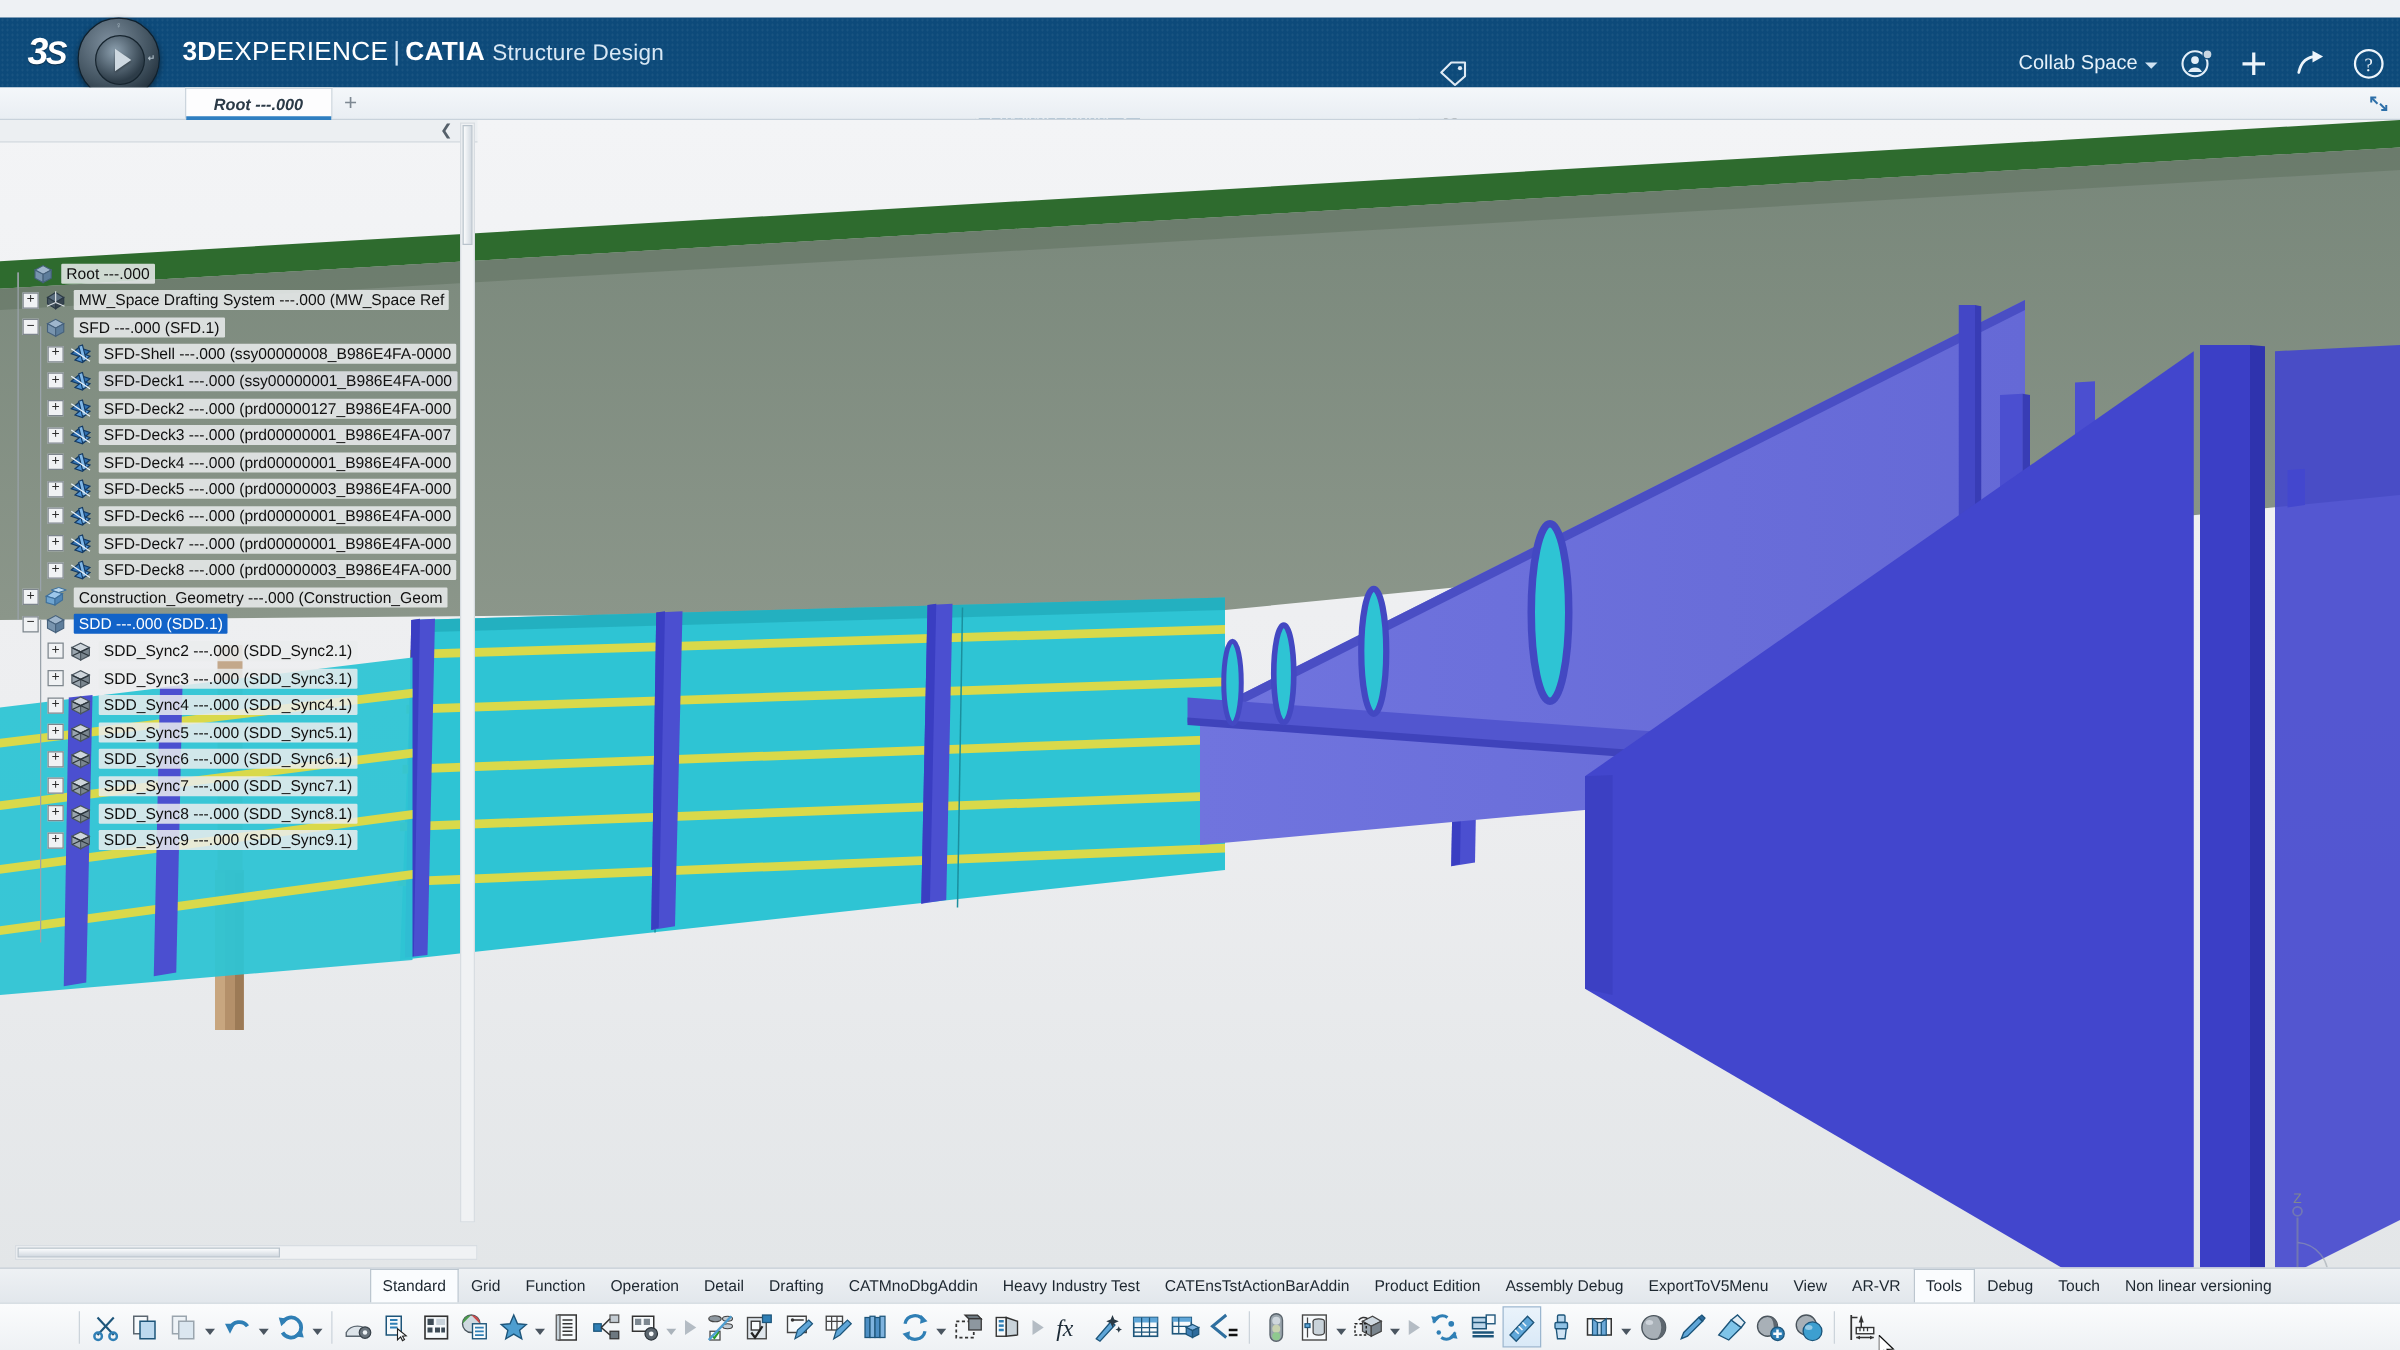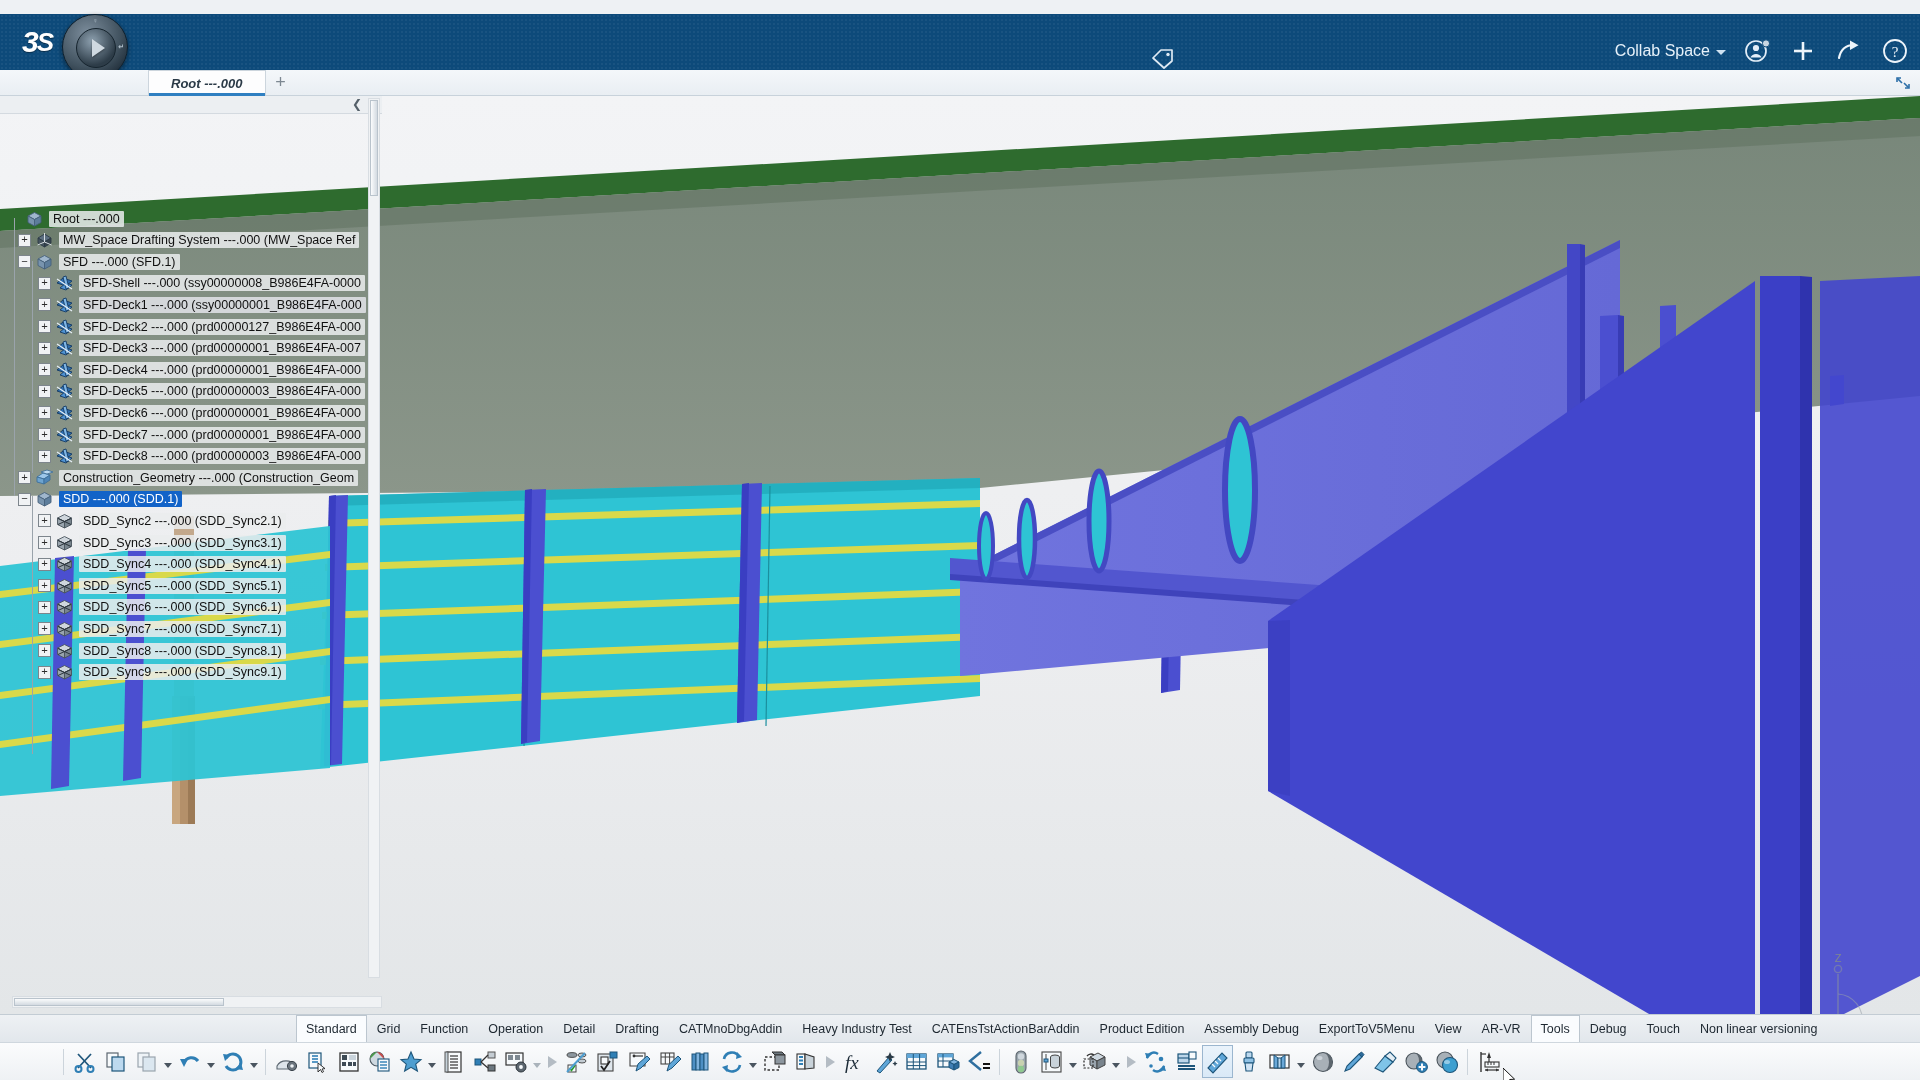--- a/index.html
+++ b/index.html
@@ -201,20 +201,23 @@
 
     <div class="compass">
       <span class="q n">♀</span>
       <span class="q s">3D</span>
       <span class="q e">↵</span>
       <div class="inner">
           <div class="play"></div>
         </div>
     </div>
 
+    <div class="brand">
+      <span class="b1">3D</span><span class="b2">EXPERIENCE</span><span class="sep">|</span><span class="b3">CATIA</span><span class="b4">Structure Design</span>
+    </div>
 
     <div class="search-wrap">
       <div class="search-scope">
         <span>Physical Product</span>
         <span class="caret-dn"></span>
       </div>
       <input class="search-input" value="" placeholder="In" style="">
       <div class="search-btn">
         <svg width="19" height="19" viewBox="0 0 19 19">
             <circle cx="8" cy="8" r="5.2" fill="none" stroke="#1a1a1a" stroke-width="1.8"></circle>

